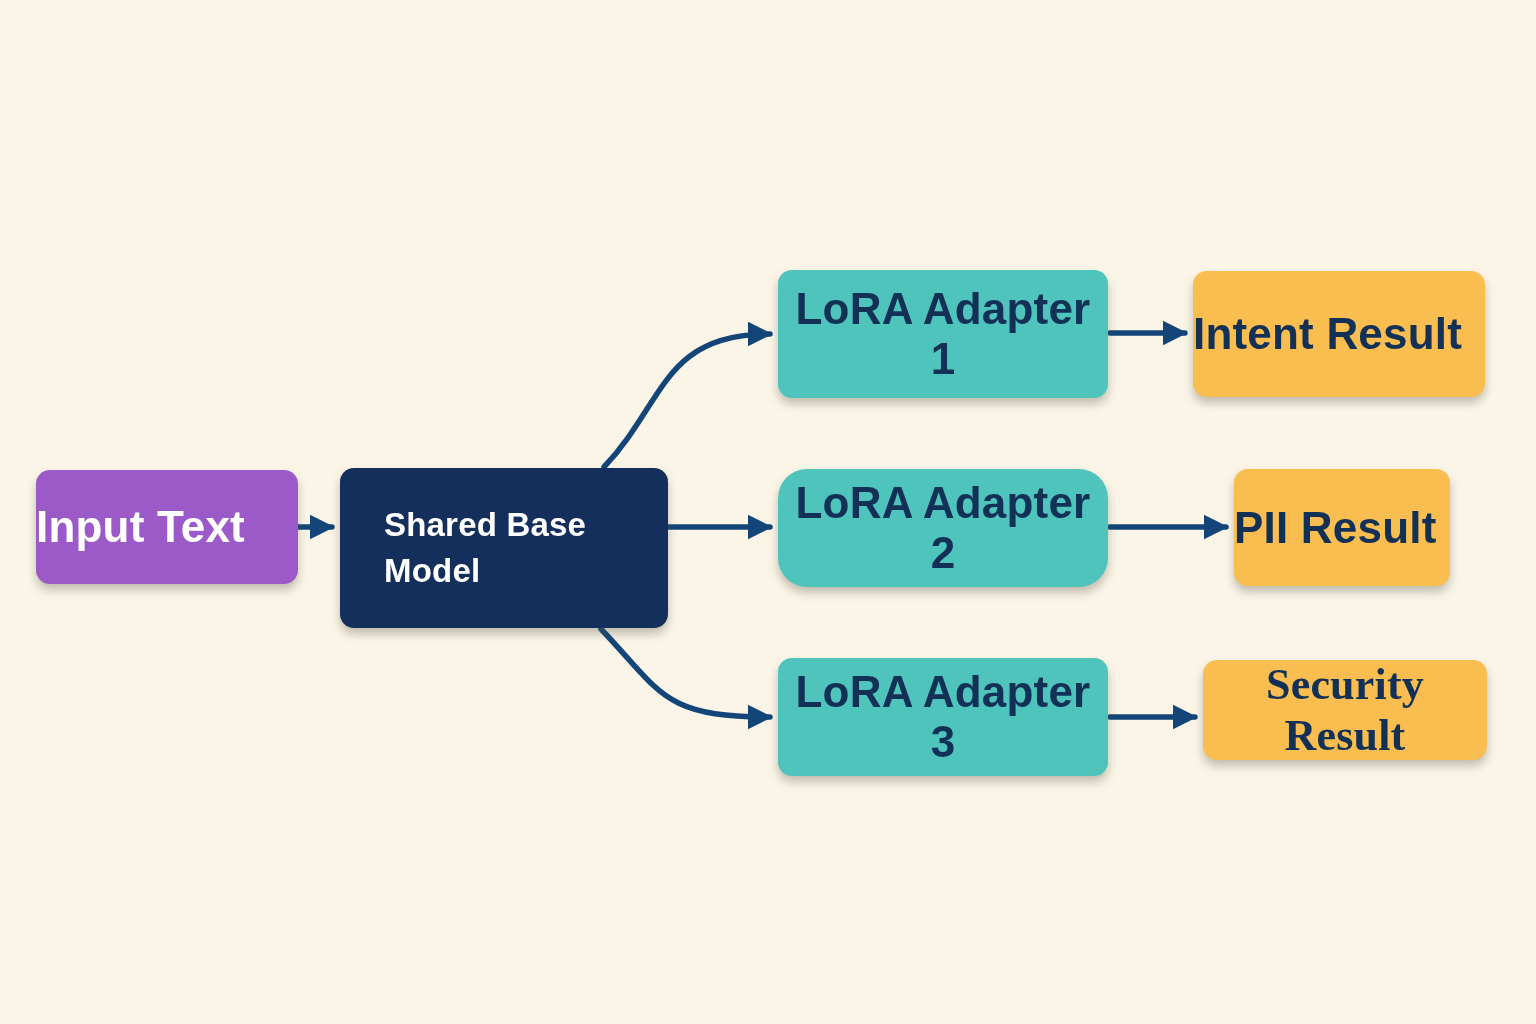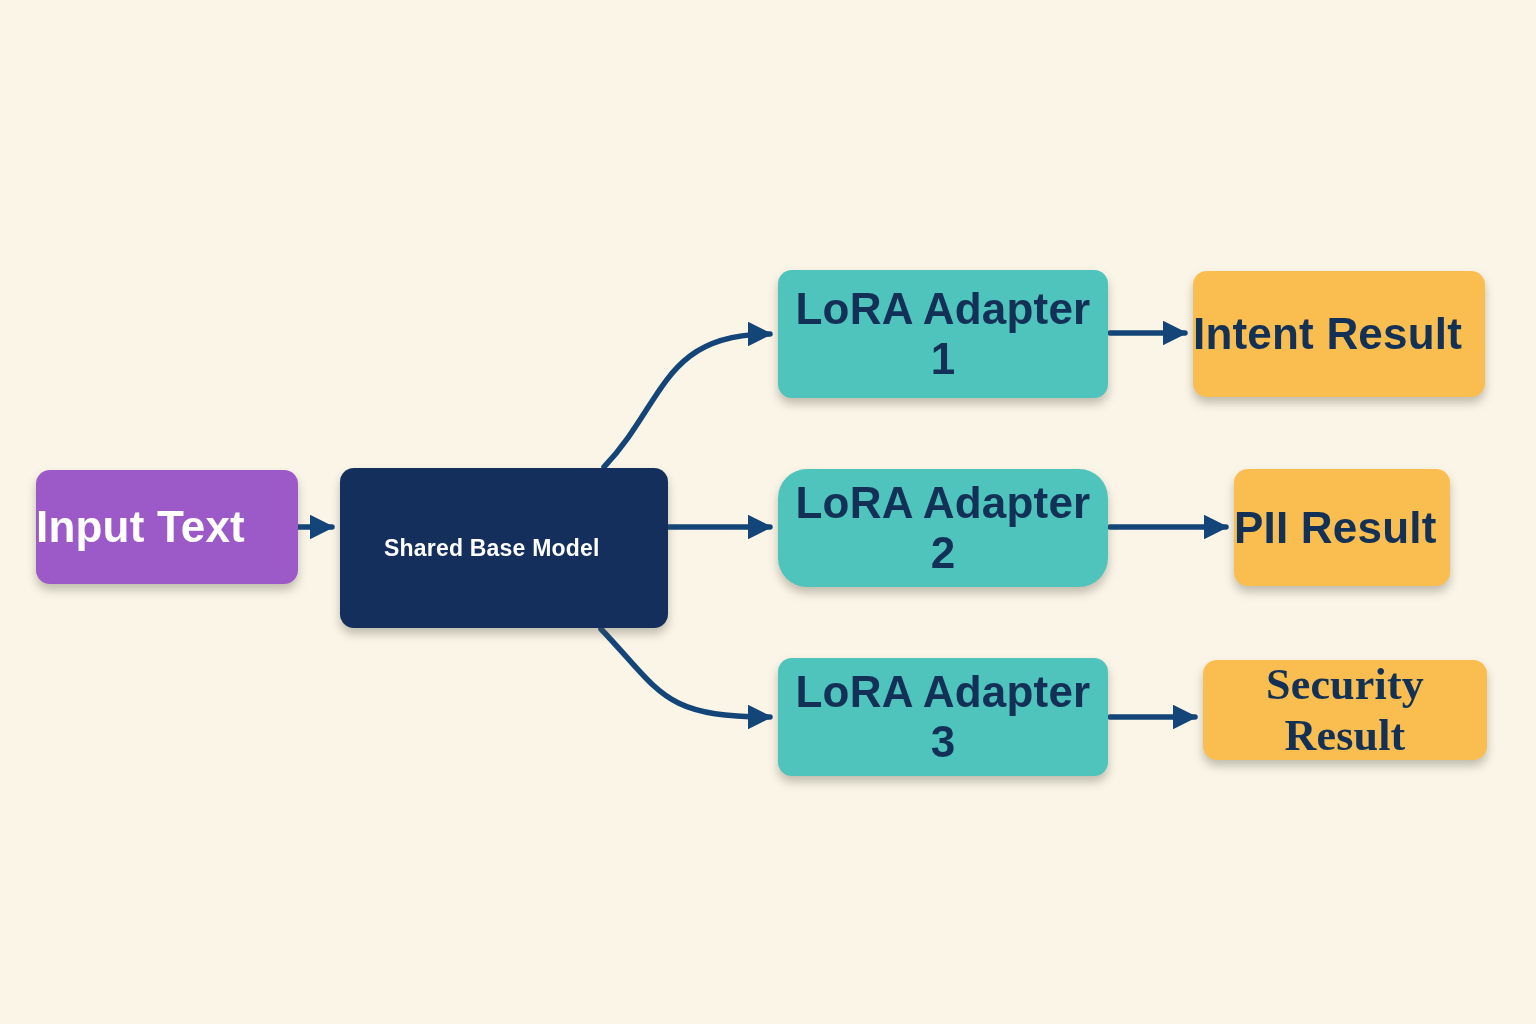--- a/index.html
+++ b/index.html
@@ -42,21 +42,21 @@
     color: #ffffff;
   }
   .node-base {
     left: 340px; top: 468px; width: 328px; height: 160px;
     background: #142f5b;
     color: #ffffff;
     justify-content: flex-start;
     text-align: left;
     padding: 0 40px 0 44px;
     line-height: 1.4;
-    font-size: 23px;
+    font-size: 33px;
   }
   .node-adapter {
     background: #4ec4bd;
     color: #133056;
     left: 778px; width: 330px;
   }
   .node-adapter1 { top: 270px; height: 128px; }
   .node-adapter2 { top: 469px; height: 118px; border-radius: 29px; }
   .node-adapter3 { top: 658px; height: 118px; }
   .node-result {

